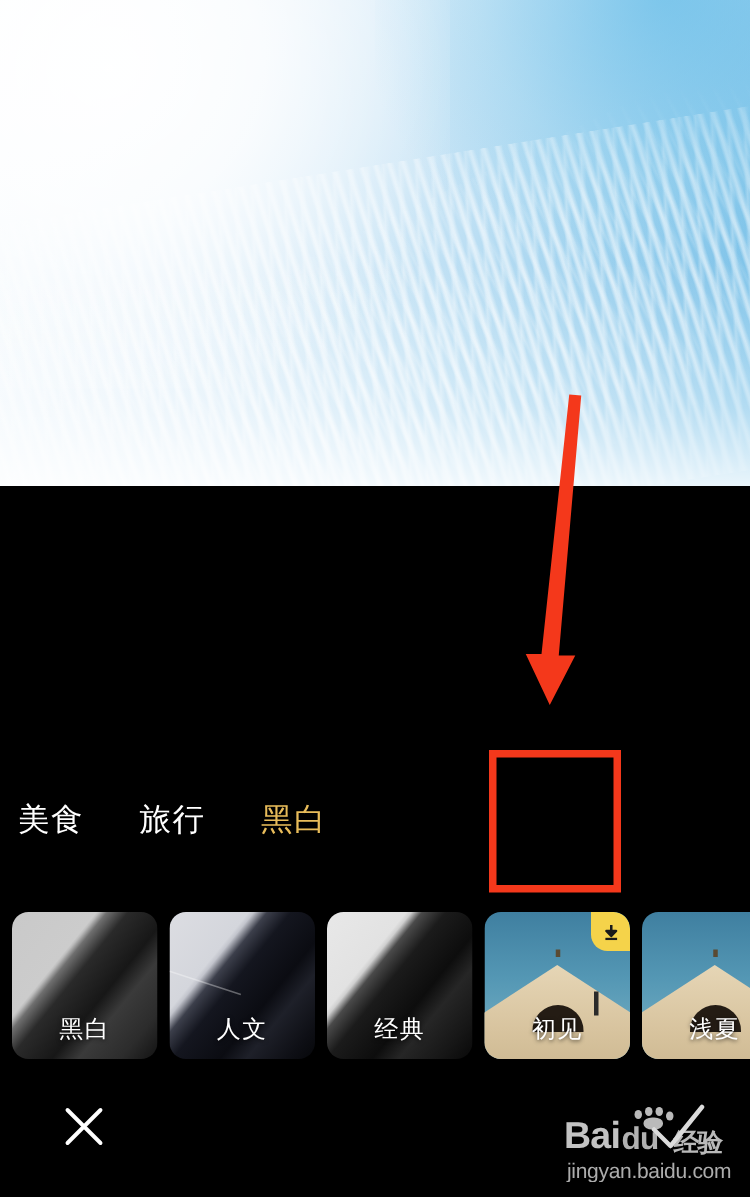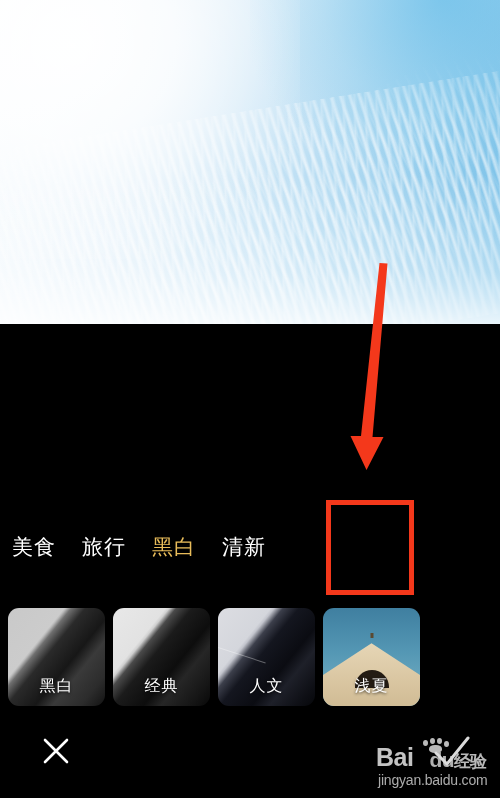--- a/index.html
+++ b/index.html
@@ -147,21 +147,21 @@
     color: #ffffff;
     font-size: 21px;
     letter-spacing: 1px;
     line-height: 46px;
     text-align: center;
     width: 46px;
     cursor: pointer;
     user-select: none;
   }
   .cat-tab.spacer-first { margin-left: 11px; }
-  .cat-tab + .cat-tab { margin-left: 24px; }
+  .cat-tab + .cat-tab { margin-left: 35px; }
   .cat-tab.active { color: #e8bc5a; }
 
   
   #filter-strip {
     position: absolute;
     left: 0;
     top: 284px;
     width: 500px;
     height: 104px;
     display: flex;
@@ -327,28 +327,28 @@
     font-weight: bold;
     letter-spacing: -0.5px;
     line-height: 1;
   }
   .wm-du {
     color: #cfcfcf;
     font-size: 21px;
     font-weight: bold;
     letter-spacing: -0.5px;
     line-height: 1;
-    margin-left: 16px;
+    margin-left: 1px;
   }
   .wm-jy {
     color: #d8d8d8;
     font-size: 17px;
     font-weight: bold;
     line-height: 1;
-    margin-left: 0;
+    margin-left: 10px;
     letter-spacing: -1px;
   }
   .wm-paws {
     position: absolute;
     left: 45px;
     top: -4px;
     width: 30px;
     height: 14px;
   }
   .wm-paws i {
@@ -405,40 +405,54 @@
     <div class="sky-glow"></div>
     <div class="wisps"></div>
   </div>
 
   <div id="editor">
 
     <div id="category-tabs">
       <div class="cat-tab spacer-first">美食</div>
       <div class="cat-tab">旅行</div>
       <div class="cat-tab active">黑白</div>
-      <div class="cat-tab">清新</div>
     </div>
 
     <div id="filter-strip">
 
       <div class="thumb">
         <div class="thumb-art art-mono-a"></div>
         <div class="thumb-label">黑白</div>
       </div>
 
       <div class="thumb">
+        <div class="thumb-art art-mono-c"></div>
+        <div class="thumb-label">人文</div>
+      </div>
+
+      <div class="thumb">
         <div class="thumb-art art-mono-b"></div>
         <div class="thumb-label">经典</div>
       </div>
 
       <div class="thumb">
-        <div class="thumb-art art-mono-c"></div>
-        <div class="thumb-label">人文</div>
-      </div>
-
+        <div class="thumb-art art-house">
+          <div class="roof"></div>
+          <div class="peak-dot"></div>
+          <div class="window"></div>
+          <div class="pipe"></div>
+        </div>
+        <div class="dl-badge">
+          <svg width="13" height="13" viewBox="0 0 13 13">
+            <path d="M6.5 1.6 L6.5 7.6 M3.3 5.6 L6.5 9.0 L9.7 5.6 Z" fill="#1a1a1a" stroke="#1a1a1a" stroke-width="1.7" stroke-linejoin="round"></path>
+            <rect x="2.6" y="10.2" width="7.8" height="1.5" fill="#1a1a1a"></rect>
+          </svg>
+        </div>
+        <div class="thumb-label">初见</div>
+      </div>
 
       <div class="thumb">
         <div class="thumb-art art-house">
           <div class="roof"></div>
           <div class="peak-dot"></div>
           <div class="window"></div>
         </div>
         <div class="thumb-label">浅夏</div>
       </div>
 

